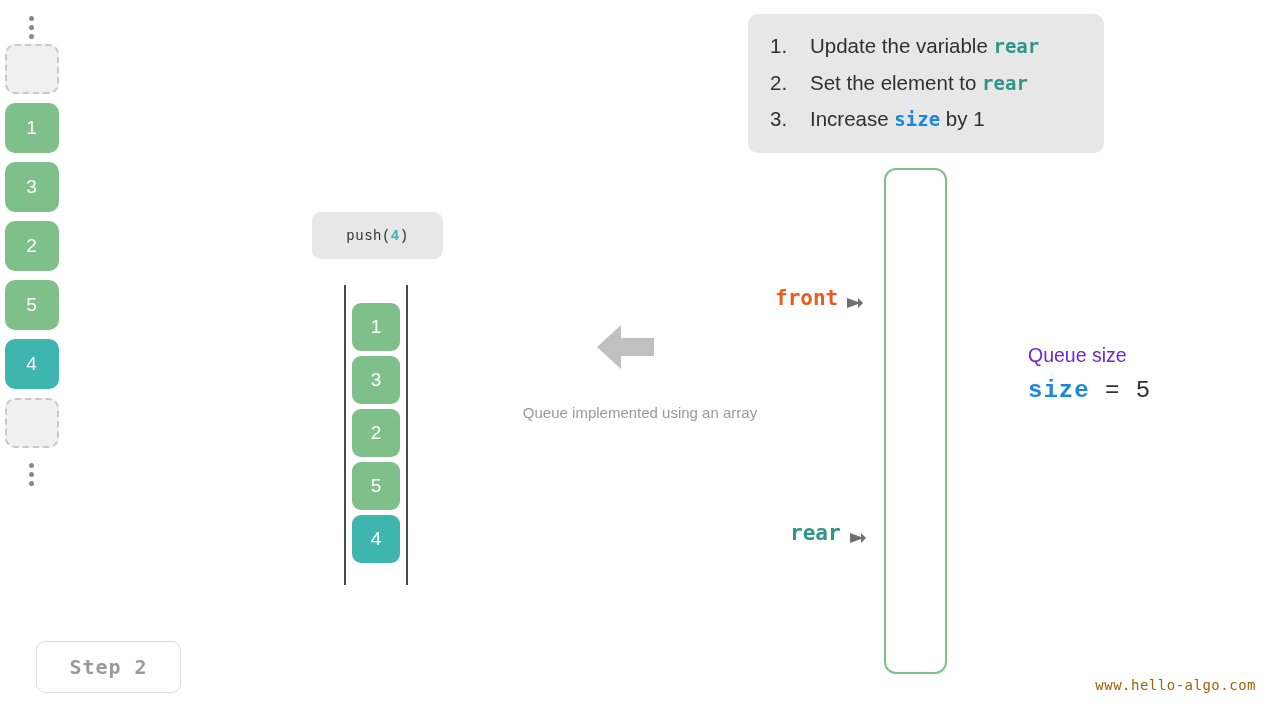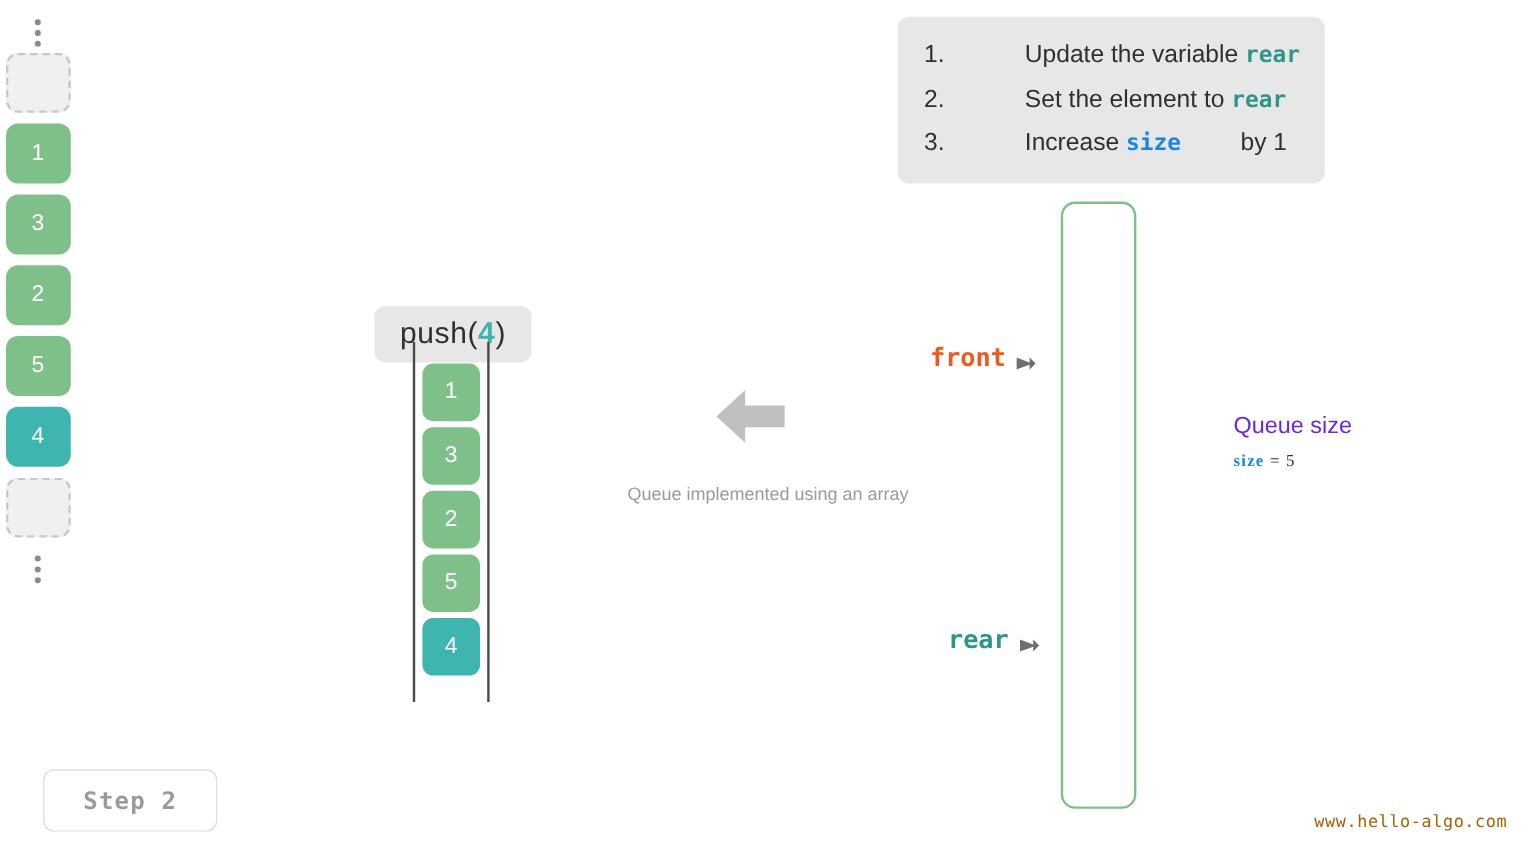--- a/index.html
+++ b/index.html
@@ -34,21 +34,21 @@
     font-size: 20.5px;
     color: #303030;
     height: 36.5px;
   }
   .instr-num {
     width: 40px;
     flex: none;
     font-size: 20.5px;
     color: #303030;
   }
-  .instr-text { white-space: pre; margin-left: 44px; }
+  .instr-text { white-space: pre; }
   .kw-rear {
     font-family: "DejaVu Sans Mono", monospace;
     font-weight: bold;
     color: #2e9688;
     font-size: 19px;
   }
   .kw-size {
     font-family: "DejaVu Sans Mono", monospace;
     font-weight: bold;
     color: #1a86e0;
@@ -60,25 +60,24 @@
     position: absolute;
     left: 312px;
     top: 212px;
     width: 131px;
     height: 47px;
     background: #e7e7e7;
     border-radius: 9px;
     display: flex;
     align-items: center;
     justify-content: center;
-    font-family: Liberation Sans, sans-serif;
-    font-size: 25px;
+    font-family: Liberation Mono, monospace;
+    font-size: 14px;
     color: #303030;
     letter-spacing: 0.5px;
-    margin-top: 43px;
   }
   #push-label .arg { color: #3fb5af; font-weight: bold; }
 
   
   #left-array {
     position: absolute;
     left: 344px;
     top: 285px;
     width: 66px;
     height: 300px;
@@ -213,22 +212,22 @@
     position: absolute;
     left: 1028px;
     top: 344px;
   }
   #size-title {
     font-size: 19.5px;
     color: #6d28d9;
     margin-bottom: 10px;
   }
   #size-expr {
-    font-family: Liberation Serif, serif;
-    font-size: 14px;
+    font-family: Liberation Mono, monospace;
+    font-size: 24px;
     color: #303030;
     letter-spacing: 1px;
   }
   #size-expr .var { color: #1a86e0; font-weight: bold; }
 
   
   #step-badge {
     position: absolute;
     left: 36px;
     top: 641px;

